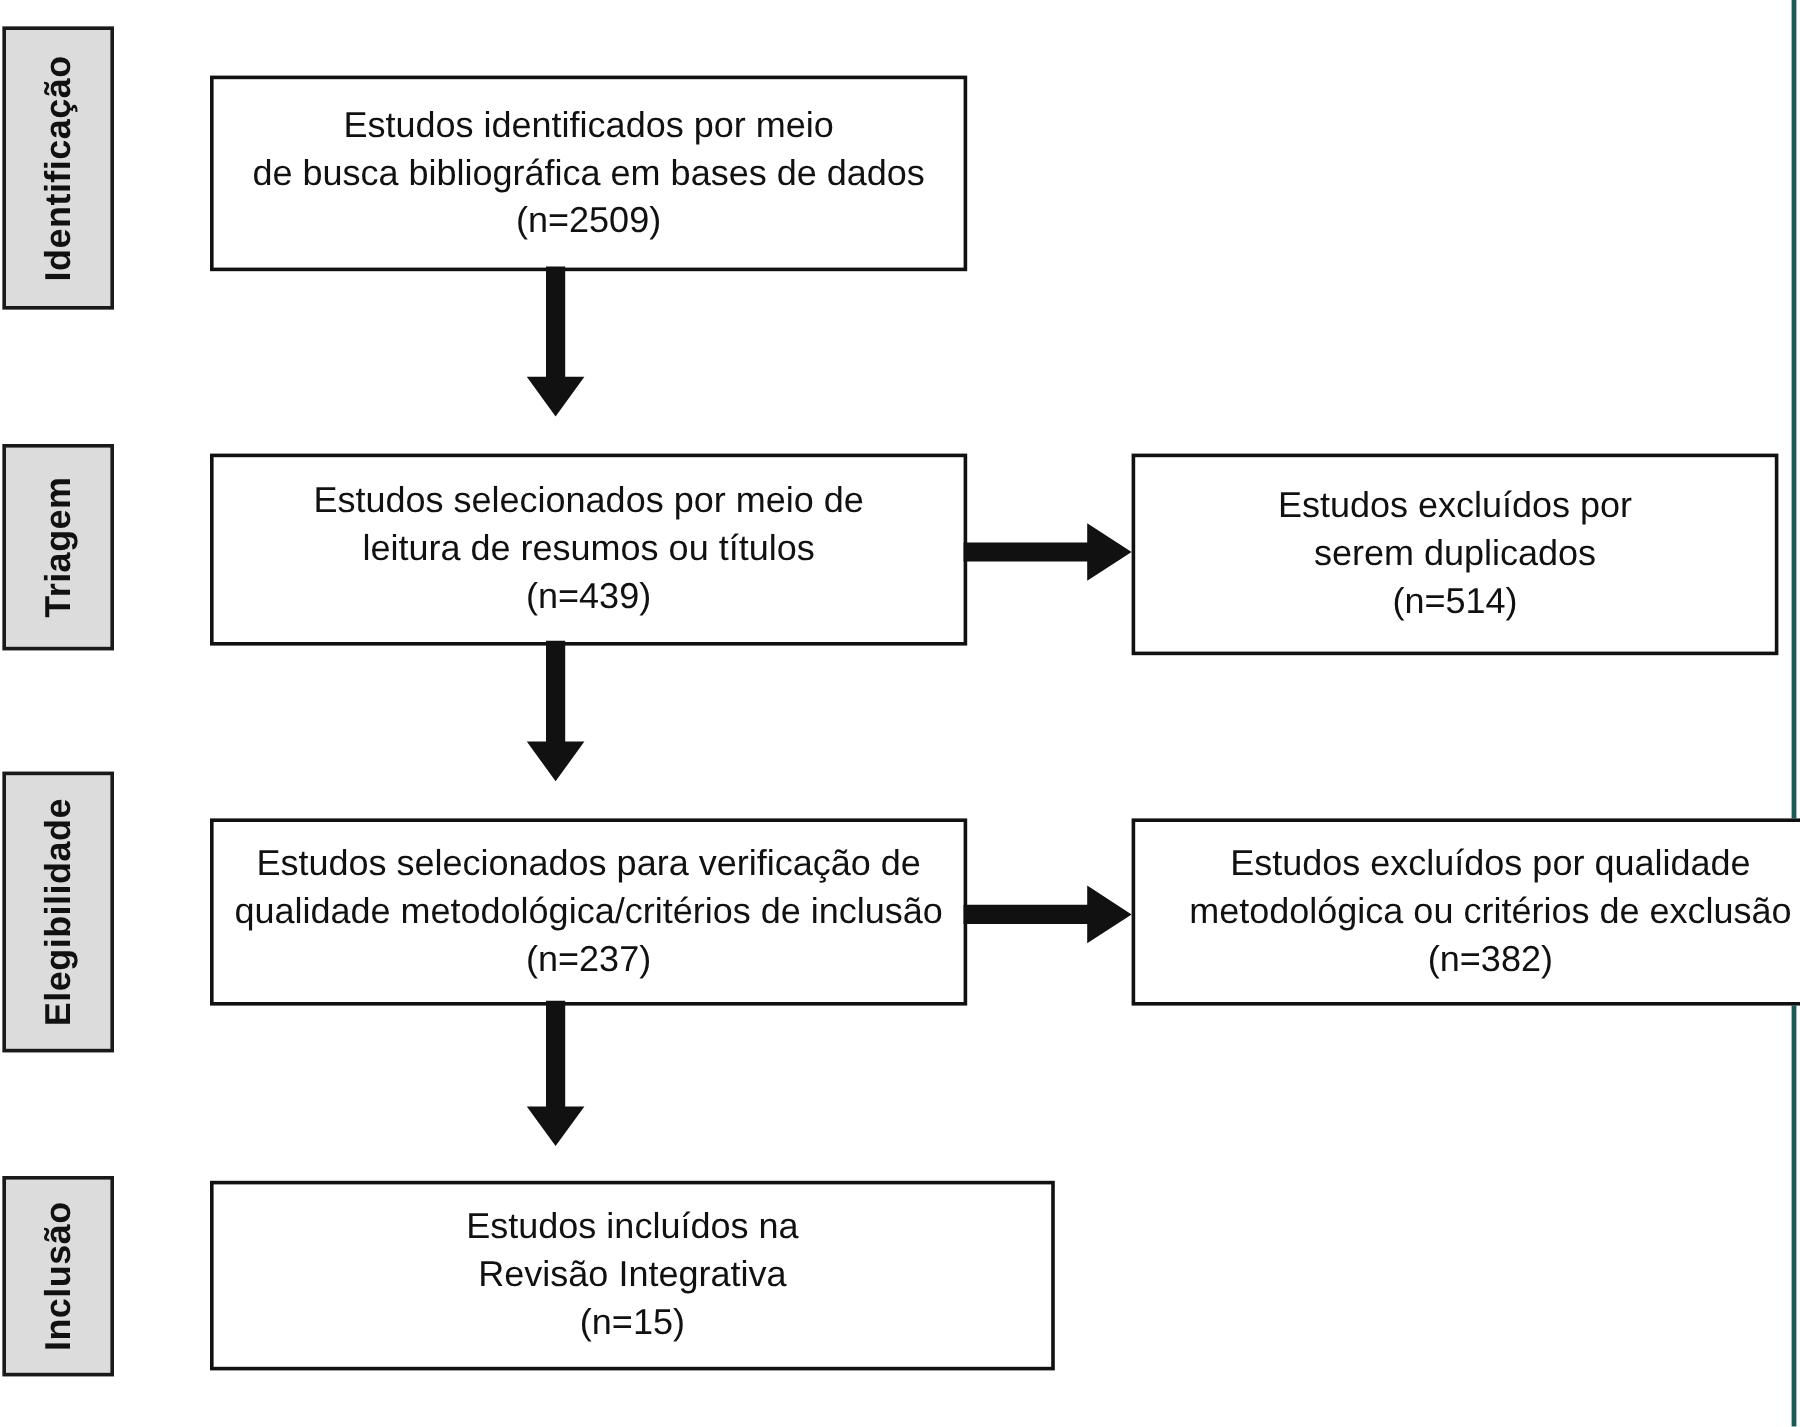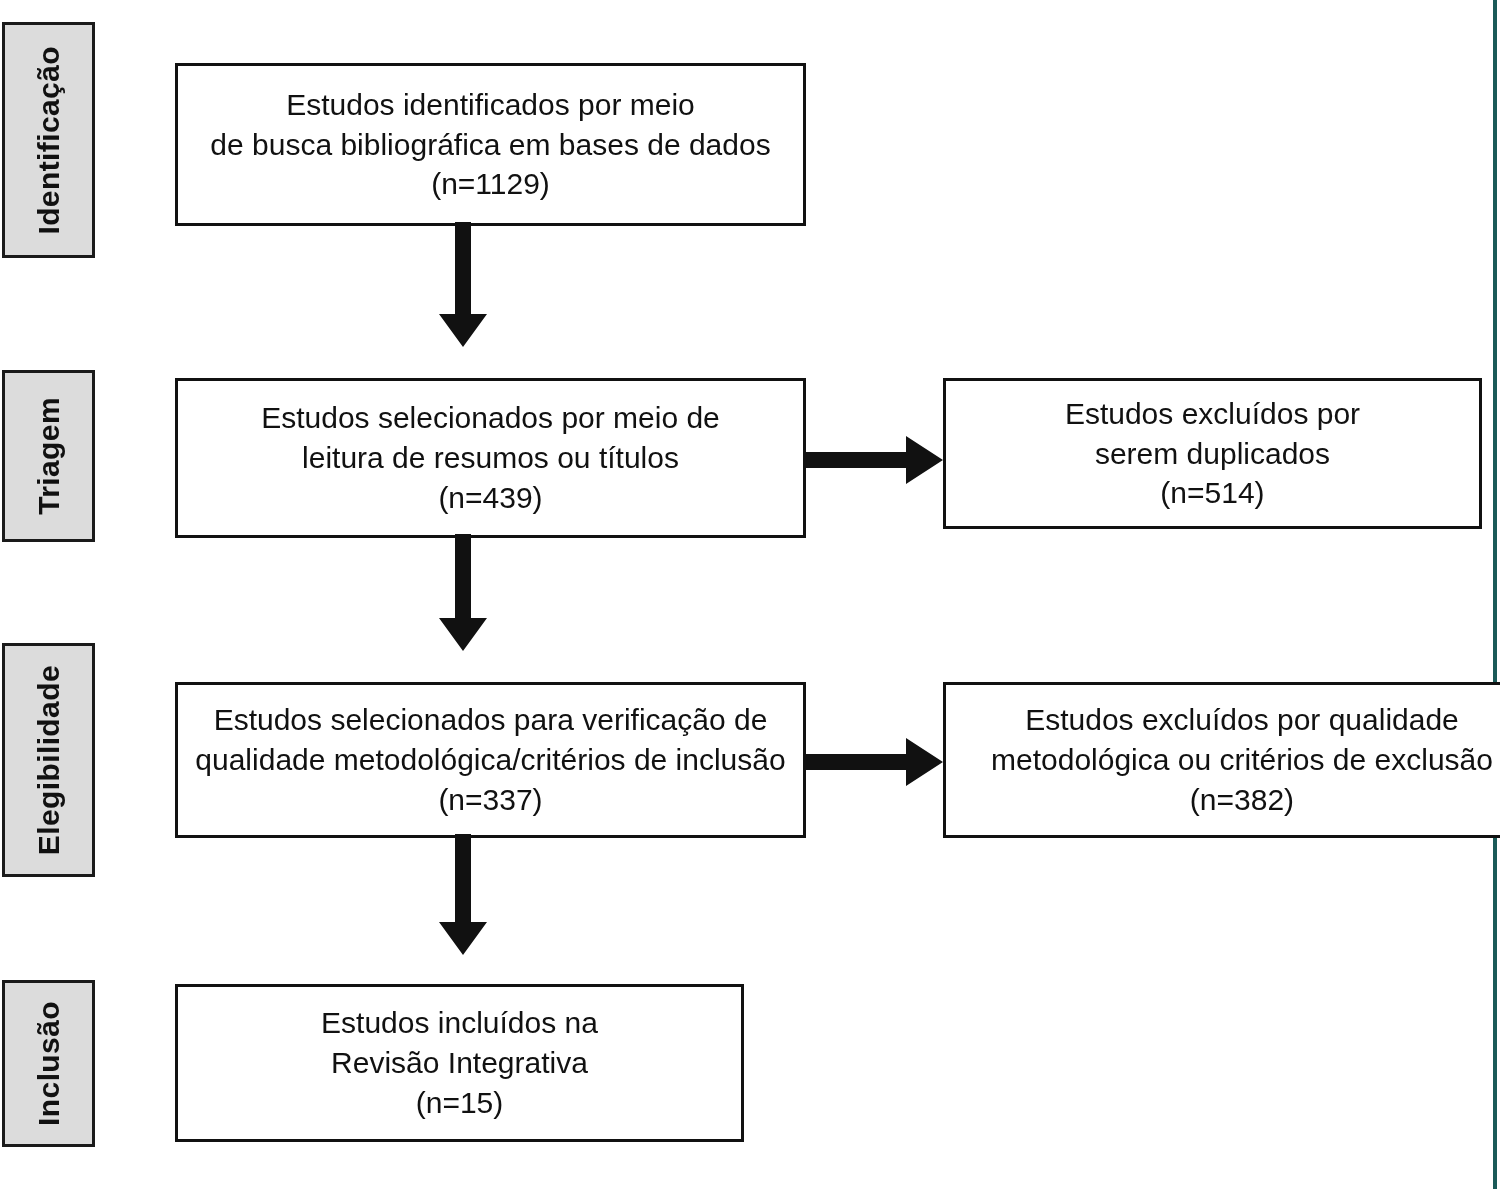--- a/index.html
+++ b/index.html
@@ -93,48 +93,48 @@
     <span class="vtext">Elegibilidade</span>
   </div>
 
   <div class="stage-label" style="left:2px; top:980px; width:93px; height:167px;">
     <span class="vtext">Inclusão</span>
   </div>
 
   <div class="flow-box" style="left:175px; top:63px; width:631px; height:163px;">
     <span class="box-text">Estudos identificados por meio
 de busca bibliográfica em bases de dados
-(n=1129)</span>
+(n=2509)</span>
   </div>
 
   <div class="flow-box" style="left:175px; top:378px; width:631px; height:160px;">
     <span class="box-text">Estudos selecionados por meio de
 leitura de resumos ou títulos
 (n=439)</span>
   </div>
 
-  <div class="flow-box" style="left:943px; top:378px; width:539px; height:151px;">
+  <div class="flow-box" style="left:943px; top:378px; width:539px; height:168px;">
     <span class="box-text">Estudos excluídos por
 serem duplicados
 (n=514)</span>
   </div>
 
   <div class="flow-box" style="left:175px; top:682px; width:631px; height:156px;">
     <span class="box-text">Estudos selecionados para verificação de
 qualidade metodológica/critérios de inclusão
-(n=337)</span>
+(n=237)</span>
   </div>
 
   <div class="flow-box" style="left:943px; top:682px; width:598px; height:156px;">
     <span class="box-text">Estudos excluídos por qualidade
 metodológica ou critérios de exclusão
 (n=382)</span>
   </div>
 
-  <div class="flow-box" style="left:175px; top:984px; width:569px; height:158px;">
+  <div class="flow-box" style="left:175px; top:984px; width:704px; height:158px;">
     <span class="box-text">Estudos incluídos na
 Revisão Integrativa
 (n=15)</span>
   </div>
 
   <svg class="arrow-svg" style="left:430px; top:222px;" width="66" height="162" viewBox="0 0 66 162">
     <polygon points="25,0 41,0 41,92 57,92 33,125 9,92 25,92" fill="#111111" stroke="none"></polygon>
   </svg>
 
   <svg class="arrow-svg" style="left:803px; top:432px;" width="142" height="58" viewBox="0 0 142 58">

